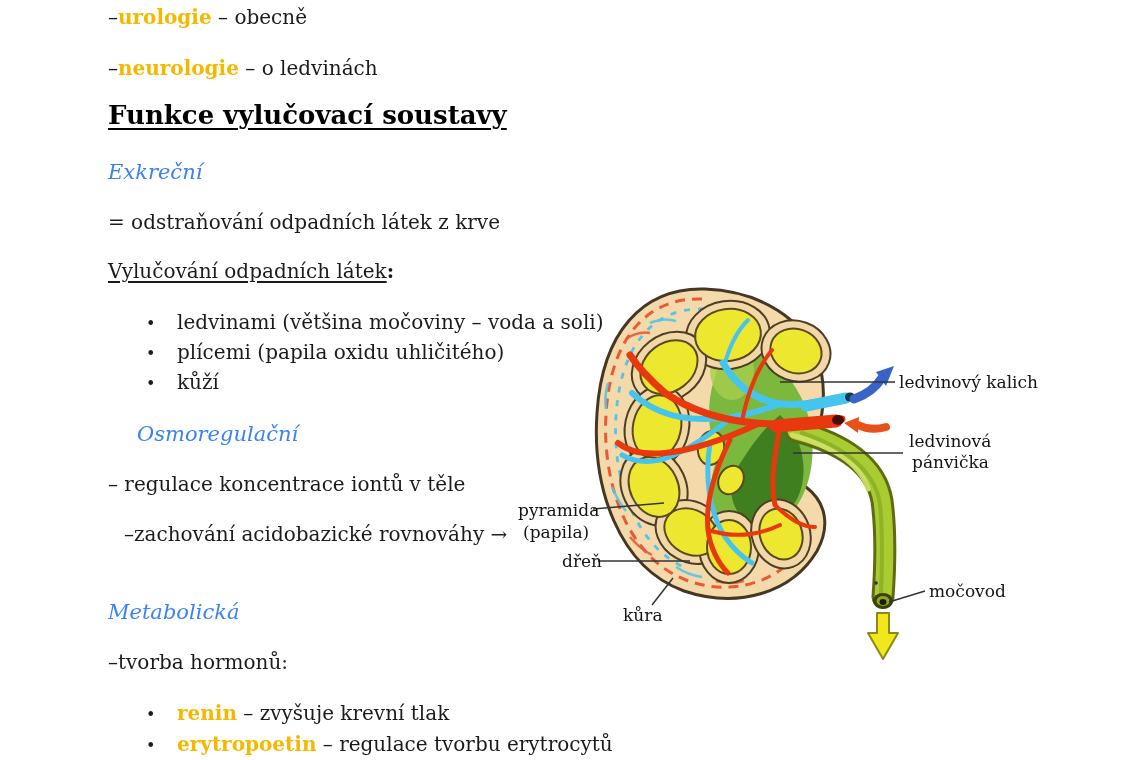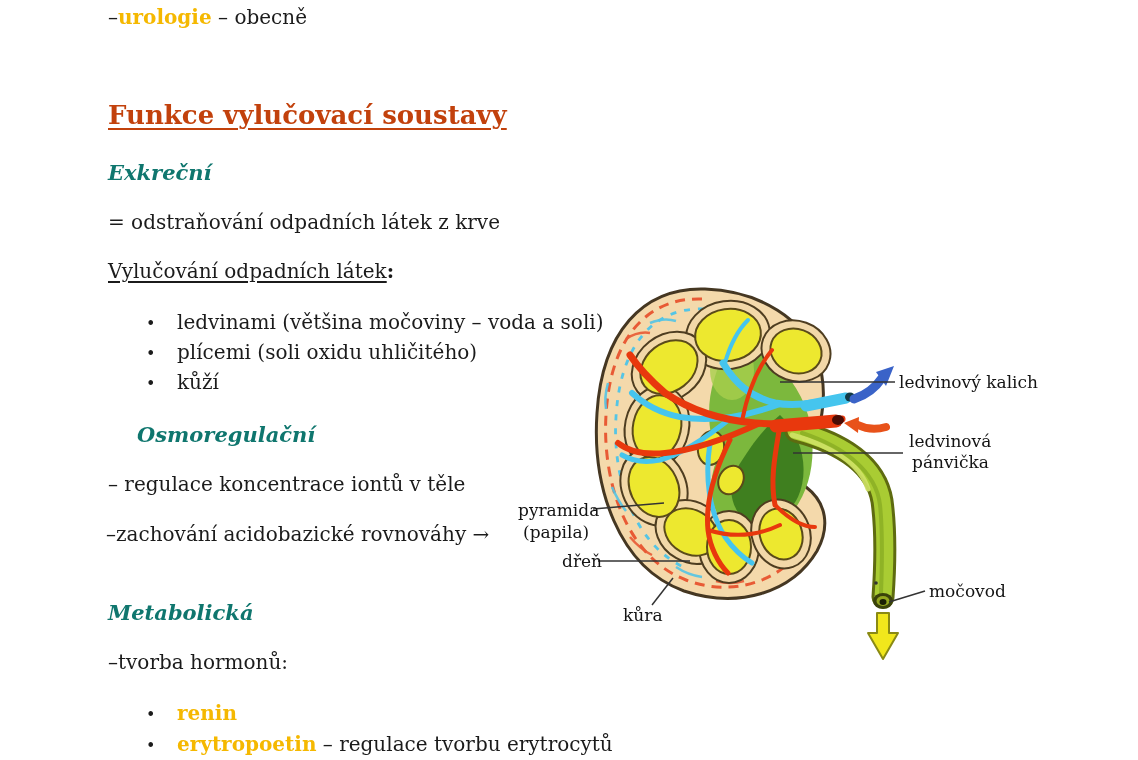--- a/index.html
+++ b/index.html
@@ -1,64 +1,65 @@
 <!DOCTYPE html>
 <html><head>
 <meta charset="utf-8">
 <style>
   html,body{margin:0;padding:0;background:#fff;}
   .page{position:relative;width:1138px;height:760px;background:#ffffff;overflow:hidden;
         font-family:"DejaVu Serif",serif;color:#1b1b1b;padding-left:17px;}
   .t{position:absolute;font-size:20px;line-height:1.2;white-space:pre;}
   .gold{color:#F5B800;font-weight:700;}
-  .subhead{position:absolute;font-size:21px;font-weight:700;font-style:italic;color:#0f766e;white-space:pre;}
-  .heading{position:absolute;font-size:26px;font-weight:700;color:#c2410c;
+  .subhead{position:absolute;font-size:21px;font-weight:400;font-style:italic;color:#3b82f6;white-space:pre;}
+  .heading{position:absolute;font-size:26px;font-weight:700;color:#000000;
            text-decoration:underline;text-decoration-thickness:2px;text-underline-offset:4px;white-space:pre;}
   .bu{font-weight:400;text-decoration:underline;text-decoration-thickness:2px;text-underline-offset:3px;}
   .bold{font-weight:700;}
   .blist{position:absolute;left:146px;}
   .bitem{display:flex;align-items:baseline;height:30px;font-size:20px;white-space:pre;}
   .bitem .mark{width:31px;font-size:16px;flex:0 0 31px;}
   .kidney-svg{position:absolute;left:480px;top:275px;}
   svg text{font-family:"DejaVu Serif",serif;font-size:17px;fill:#141414;}
 </style>
 </head>
 <body>
 
 <div class="page">
 
   <div class="t" style="left:108px;top:5px;"><span>–</span><span class="gold">urologie</span><span> – obecně</span></div>
 
+  <div class="t" style="left:108px;top:56px;"><span>–</span><span class="gold">neurologie</span><span> – o ledvinách</span></div>
 
   <div class="heading" style="left:108px;top:100px;">Funkce vylučovací soustavy</div>
 
   <div class="subhead" style="left:108px;top:160px;">Exkreční</div>
 
   <div class="t" style="left:108px;top:210px;text-align:center;">= odstraňování odpadních látek z krve</div>
 
   <div class="t" style="left:108px;top:259px;"><span class="bu">Vylučování odpadních látek</span><span class="bold">:</span></div>
 
   <div class="blist" style="top:310px;">
     <div class="bitem"><span class="mark">•</span><span>ledvinami (většina močoviny – voda a soli)</span></div>
-    <div class="bitem"><span class="mark">•</span><span>plícemi (soli oxidu uhličitého)</span></div>
+    <div class="bitem"><span class="mark">•</span><span>plícemi (papila oxidu uhličitého)</span></div>
     <div class="bitem"><span class="mark">•</span><span>kůží</span></div>
   </div>
 
   <div class="subhead" style="left:108px;top:422px;margin-left:29px;">Osmoregulační</div>
 
   <div class="t" style="left:108px;top:472px;">– regulace koncentrace iontů v těle</div>
 
-  <div class="t" style="left:106px;top:522px;">–zachování acidobazické rovnováhy →</div>
+  <div class="t" style="left:124px;top:522px;">–zachování acidobazické rovnováhy →</div>
 
   <div class="subhead" style="left:108px;top:600px;">Metabolická</div>
 
   <div class="t" style="left:108px;top:650px;">–tvorba hormonů:</div>
 
   <div class="blist" style="top:701px;">
-    <div class="bitem" style="height:31px;"><span class="mark">•</span><span class="gold">renin</span></div>
+    <div class="bitem" style="height:31px;"><span class="mark">•</span><span class="gold">renin</span><span> – zvyšuje krevní tlak</span></div>
     <div class="bitem" style="height:31px;"><span class="mark">•</span><span class="gold">erytropoetin</span><span> – regulace tvorbu erytrocytů</span></div>
   </div>
 
   <svg class="kidney-svg" width="560" height="400" viewBox="0 0 560 400">
 
     <path d="M 225 14 C 162 12,122 58,117 138 C 112 212,138 292,204 316 C 258 334,312 318,337 276
          C 350 252,347 228,326 212 C 318 205,316 196,322 186 C 342 162,350 118,337 82 C 324 46,282 16,225 14 Z" fill="#F4D9AB" stroke="#453722" stroke-width="3"></path>
 
     <path fill="none" stroke="#E85A35" stroke-width="3" stroke-dasharray="10 7" d="M 222 24 C 165 22,130 66,126 140 C 122 206,146 282,206 305 C 250 322,298 308,324 272"></path>
     <path fill="none" stroke="#55C5E5" stroke-width="2.8" stroke-dasharray="6 8" d="M 224 34 C 172 32,140 72,136 142 C 132 202,154 272,208 294"></path>

